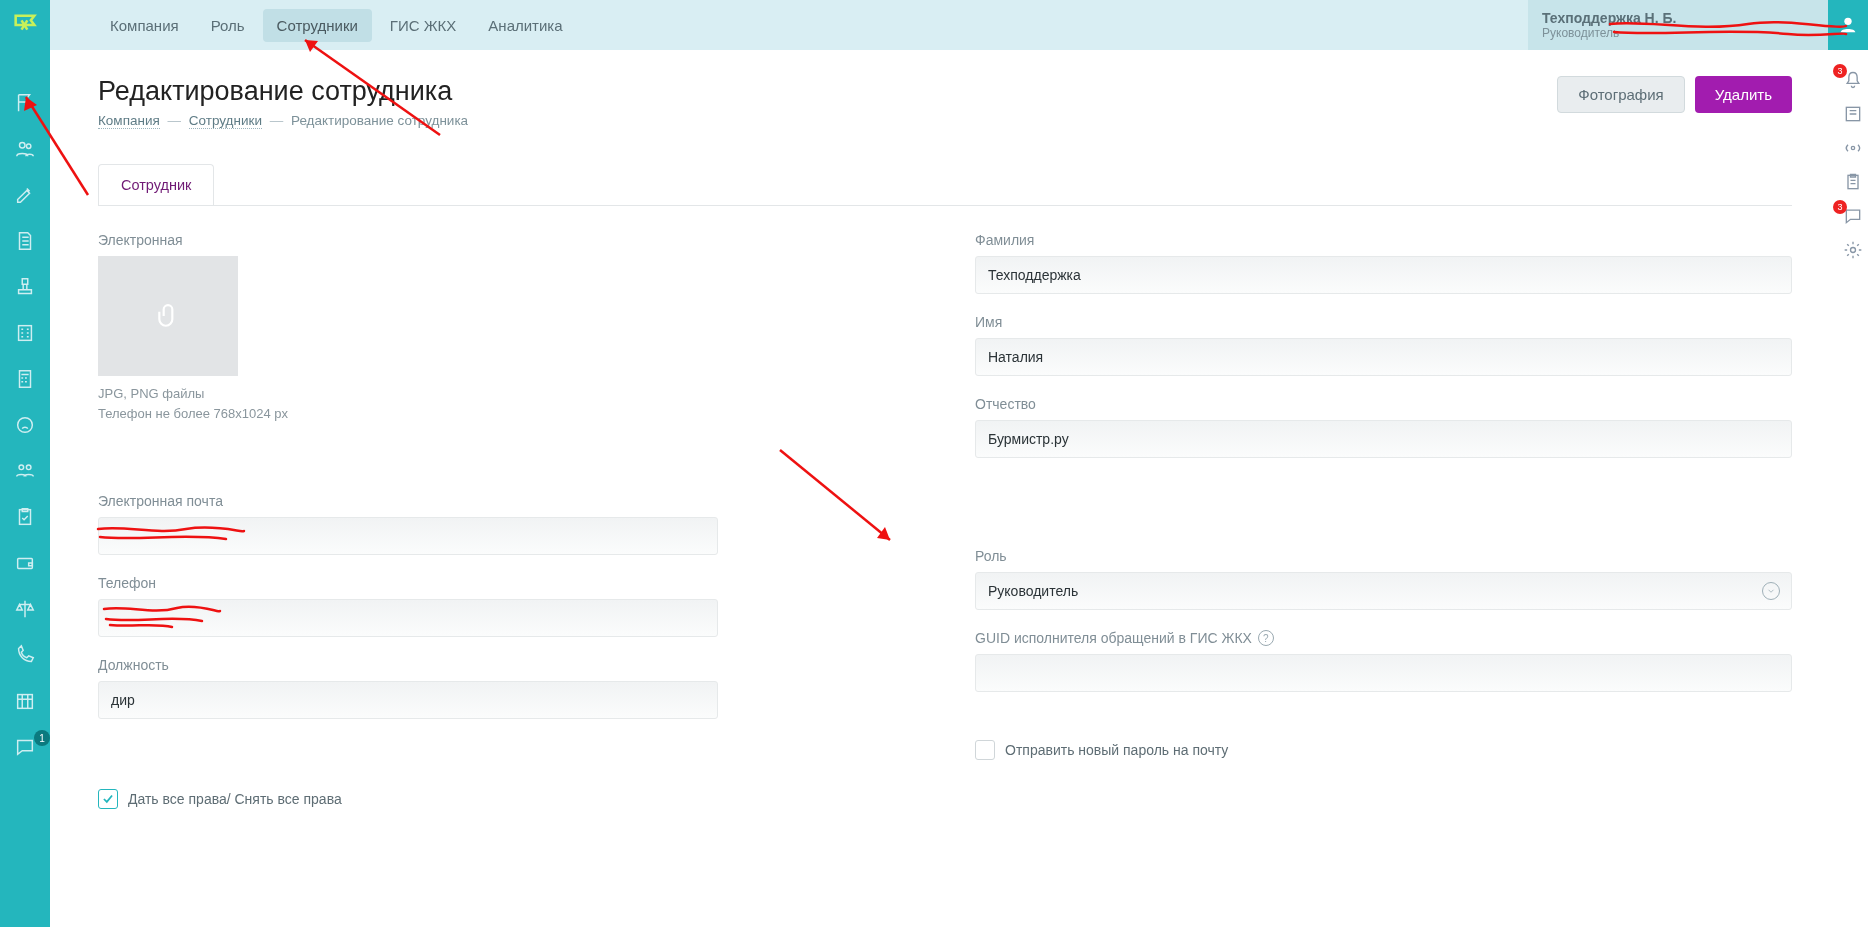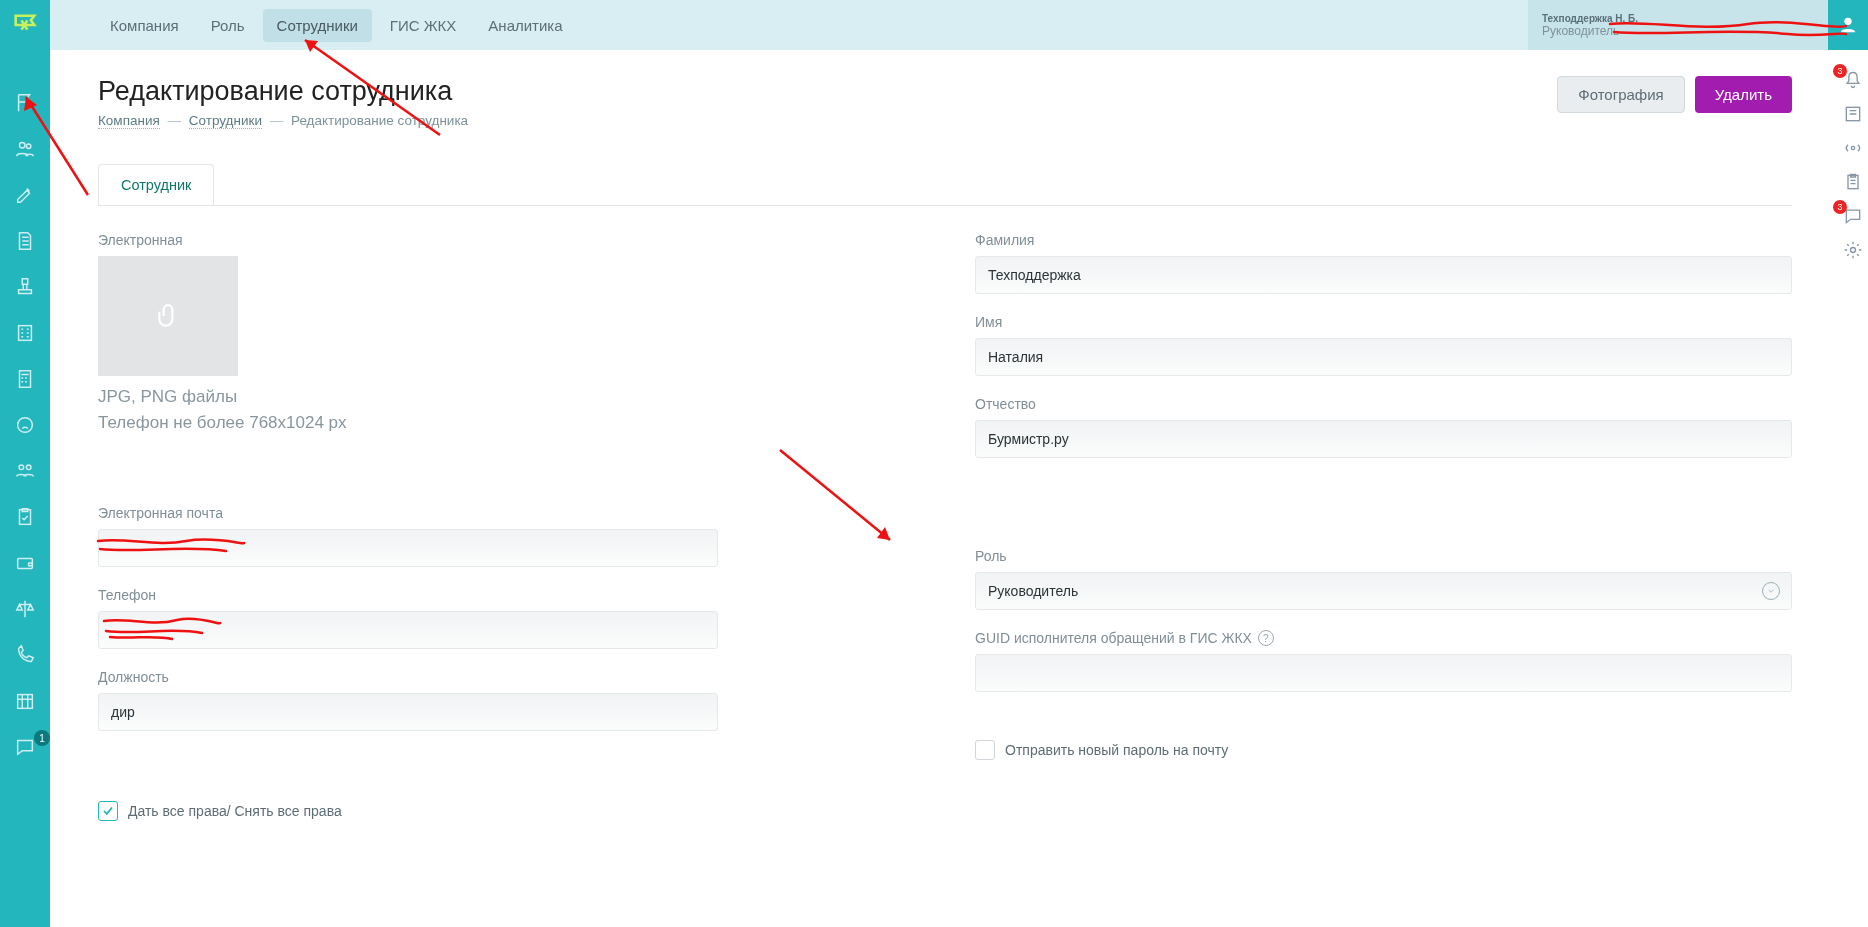--- a/index.html
+++ b/index.html
@@ -40,21 +40,21 @@
 .topnav-item.active { background: #c1dfe6; color: #4a5a60; }
 .userbox {
   margin-left: auto;
   background: #c7e4ea;
   padding: 6px 14px;
   height: 50px;
   display: flex; flex-direction: column; justify-content: center;
   min-width: 300px;
   position: relative;
 }
-.userbox .uname { color: #5a7078; font-weight: bold; font-size: 10px; }
+.userbox .uname { color: #5a7078; font-weight: bold; font-size: 14px; }
 .userbox .urole { color: #7d9199; font-size: 12px; }
 .userbox-avatar {
   width: 40px; height: 50px;
   background: #24b6bd;
   display: flex; align-items: center; justify-content: center;
 }
 
 
 .scribble { position: absolute; pointer-events: none; }
 .scribble svg path { stroke: #e11; stroke-width: 2.5; fill: none; stroke-linecap: round; }
@@ -119,21 +119,21 @@
 .page-title { font-size: 27px; font-weight: 400; color: #222; }
 .bcrumb { margin-top: 6px; font-size: 13.5px; color: #7d9199; }
 .bcrumb a { color: #5f7c86; text-decoration: none; border-bottom: 1px dotted #9cb4bd; cursor: pointer; }
 .bcrumb .sep { margin: 0 4px; color: #b0bfc6; }
 .hdr-actions { margin-left: auto; display: flex; gap: 10px; }
 .btn { padding: 9px 20px; font-size: 15px; border: none; border-radius: 4px; cursor: pointer; }
 .btn-gray { background: #e9edef; color: #5d6e76; border: 1px solid #d2dadd; }
 .btn-red  { background: #a21caf; color: #fff; }
 
 .tabbar { margin-top: 36px; border-bottom: 1px solid #e3e6e8; display: flex; }
-.tab { padding: 12px 22px; font-size: 14.5px; color: #0f766e; border: 1px solid #e3e6e8; border-bottom: none; background: #fff; border-radius: 4px 4px 0 0; cursor: pointer; }
+.tab { padding: 12px 22px; font-size: 14.5px; color: #701a75; border: 1px solid #e3e6e8; border-bottom: none; background: #fff; border-radius: 4px 4px 0 0; cursor: pointer; }
 
 .formgrid {
   display: grid;
   grid-template-columns: 1fr 1fr;
   gap: 0 60px;
   padding: 26px 0;
 }
 .col { display: flex; flex-direction: column; }
 .fgroup { margin-bottom: 20px; }
 .flabel { color: #808e96; font-size: 14px; margin-bottom: 8px; display: flex; align-items: center; gap: 6px; }
@@ -156,21 +156,21 @@
 }
 .fselect .chev svg { width: 10px; height: 10px; stroke: #9fb0b8; fill: none; stroke-width: 2; }
 
 .photo-box {
   width: 140px; height: 120px;
   background: #e2e4e6;
   display: flex; align-items: center; justify-content: center;
   margin-bottom: 8px;
 }
 .photo-box svg { width: 26px; height: 26px; stroke: #fff; fill: none; stroke-width: 2; }
-.photo-hint { color: #8a969d; font-size: 17px; line-height: 1.5; }
+.photo-hint { color: #8a969d; font-size: 13px; line-height: 1.5; }
 
 .chkrow { display: flex; align-items: center; gap: 10px; margin-top: 6px; text-align: center; }
 .chk {
   width: 20px; height: 20px;
   border: 1.6px solid #d0d6d9; border-radius: 3px;
   display: flex; align-items: center; justify-content: center;
   background: #fff;
 }
 .chk.checked { border-color: #24b6bd; }
 .chk.checked svg { width: 14px; height: 14px; stroke: #24b6bd; fill: none; stroke-width: 3; }

